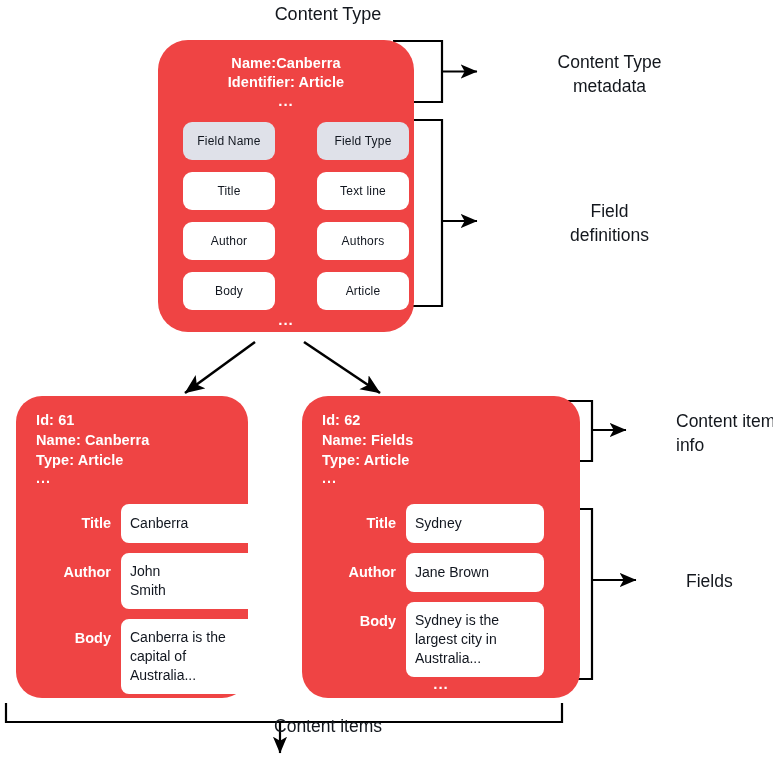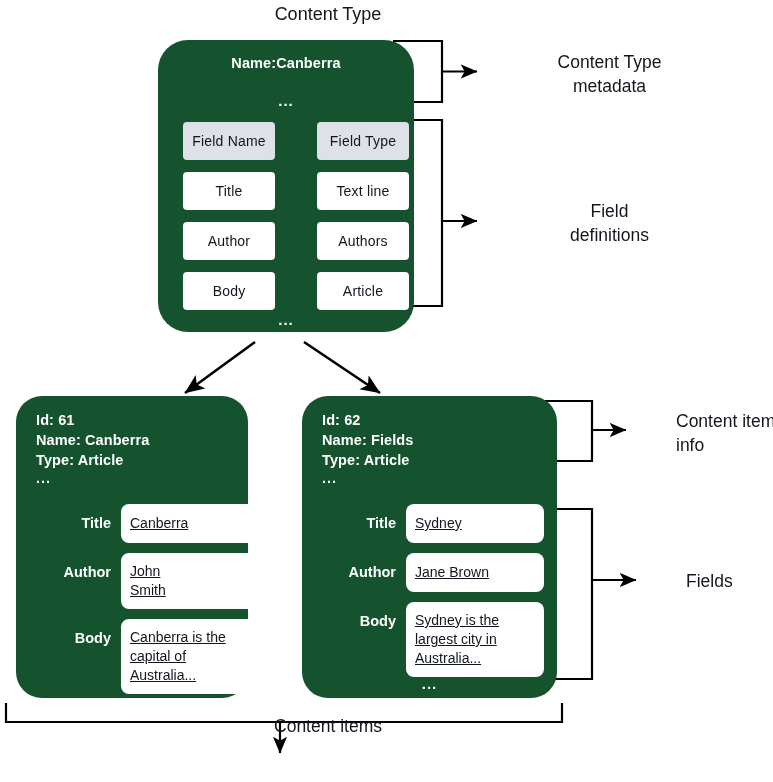--- a/index.html
+++ b/index.html
@@ -22,41 +22,41 @@
     left: 0;
     top: 0;
     width: 773px;
     height: 782px;
     pointer-events: none;
   }
 
   
   .card {
     position: absolute;
-    background: #14532d;
+    background: #ef4444;
     border-radius: 26px;
     box-sizing: border-box;
   }
   #ct-card {
     left: 158px;
     top: 40px;
     width: 256px;
     height: 292px;
     border-radius: 30px;
   }
   #item-card-1 {
     left: 16px;
     top: 396px;
     width: 232px;
     height: 302px;
   }
   #item-card-2 {
     left: 302px;
     top: 396px;
-    width: 255px;
+    width: 278px;
     height: 302px;
   }
 
   
   .ct-meta {
     position: absolute;
     left: 0;
     right: 0;
     text-align: center;
     color: #ffffff;
@@ -83,25 +83,25 @@
   .fd-row {
     position: absolute;
     left: 5px;
     right: 5px;
     height: 38px;
     display: flex;
     gap: 22px;
   }
   .fd-cell {
     flex: 1;
-    border-radius: 4px;
+    border-radius: 9px;
     display: flex;
     align-items: center;
     justify-content: center;
-    font-size: 14px;
+    font-size: 12px;
     color: #11161f;
     background: #ffffff;
     letter-spacing: 0.2px;
     margin-left: 20px;
   }
   .fd-cell.header {
     background: #dfe1e9;
   }
 
   
@@ -144,21 +144,20 @@
   .ci-value {
     background: #ffffff;
     border-radius: 8px;
     color: #11161f;
     font-size: 14px;
     line-height: 19px;
     padding: 9px 0 9px 9px;
     box-sizing: border-box;
     flex: 0 0 auto;
     white-space: pre-line;
-    text-decoration: underline;
   }
   .ci-value.one-line { padding: 10px 0 10px 9px; }
   .ci-dots {
     position: absolute;
     left: 0;
     right: 0;
     bottom: 6px;
     text-align: center;
     color: #ffffff;
     font-weight: bold;
@@ -239,20 +238,21 @@
       <path d="M280,722 L280,753" marker-end="url(#arrow)"></path>
     </g>
   </svg>
 
   <div class="annot" id="title-content-type">Content Type</div>
 
   <div class="card" id="ct-card">
 
     <div class="ct-meta" id="ct-meta-block">
       <div>Name:Canberra</div>
+      <div>Identifier: Article</div>
     </div>
     <div class="ct-dots" id="ct-dots-top">...</div>
 
     <div class="fd-row" style="top:82px;">
       <div class="fd-cell header">Field Name</div>
       <div class="fd-cell header">Field Type</div>
     </div>
 
     <div class="fd-row" style="top:132px;">
       <div class="fd-cell">Title</div>

